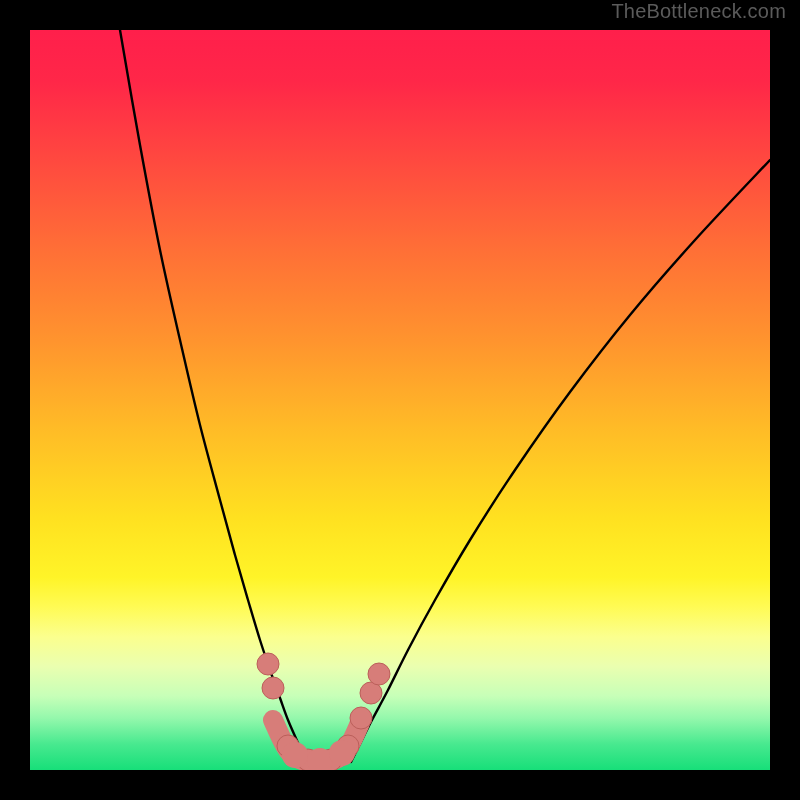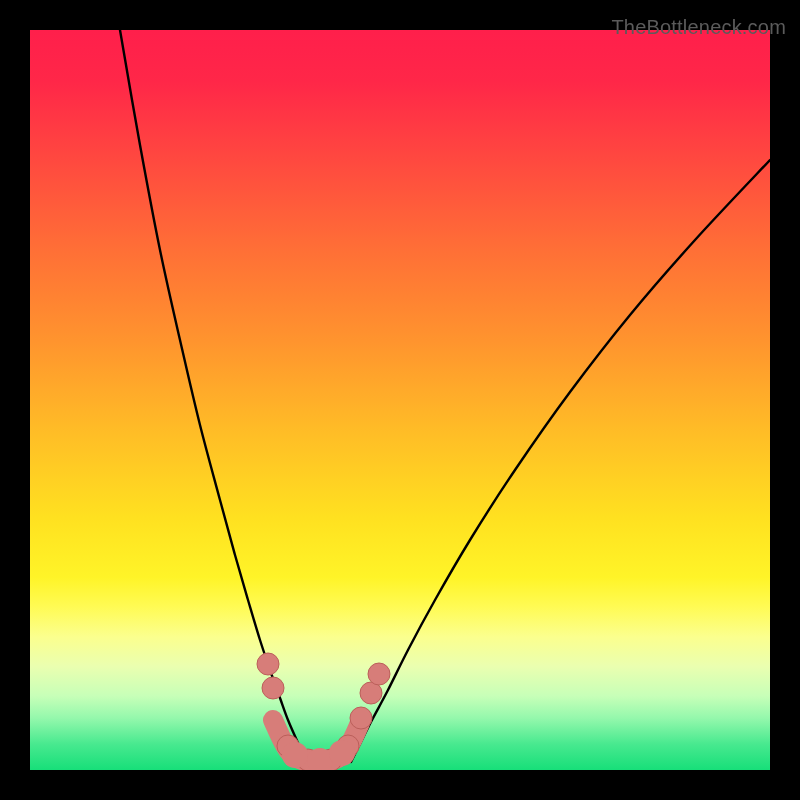--- a/index.html
+++ b/index.html
@@ -33,21 +33,21 @@
   }
   svg.curves {
     position: absolute;
     inset: 0;
     width: 100%;
     height: 100%;
     overflow: visible;
   }
   .watermark {
     position: absolute;
-    top: 16px;
+    top: 0;
     right: 14px;
     color: #5b5b5b;
     font-size: 20px;
     font-weight: 500;
     letter-spacing: 0.2px;
     user-select: none;
   }
 </style>
 </head>
 <body>

